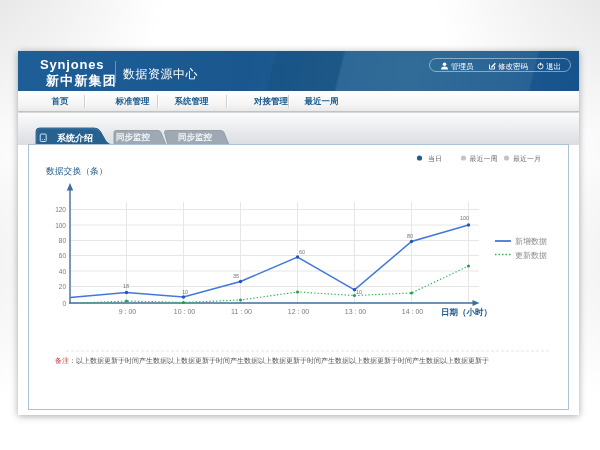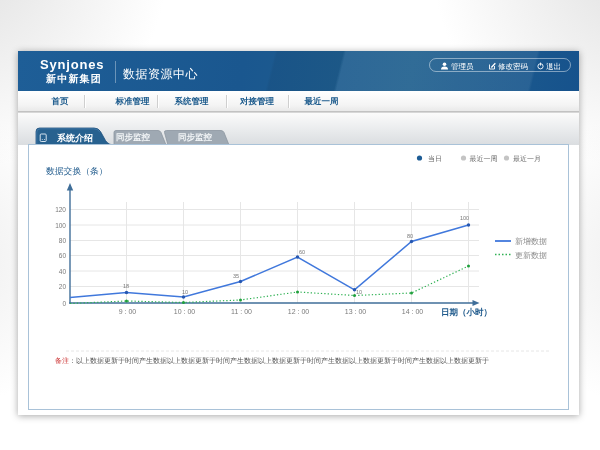--- a/index.html
+++ b/index.html
@@ -10,21 +10,21 @@
   radial-gradient(circle 200px at -60px 260px, #ededed, rgba(237,237,237,0) 75%),
   radial-gradient(circle 200px at 660px 260px, #ededed, rgba(237,237,237,0) 75%),
   #ffffff; position:relative; }
 .window { position:absolute; left:18px; top:51px; width:561px; height:364px; background:#fff; box-shadow:0 1px 7px rgba(0,0,0,0.35); }
 .header { position:absolute; left:0; top:0; width:561px; height:40px;
   background:
     linear-gradient(104deg, rgba(255,255,255,0) 57%, rgba(255,255,255,0.07) 57.5%, rgba(255,255,255,0.07) 91%, rgba(255,255,255,0) 91.5%),
     linear-gradient(104deg, rgba(0,0,0,0) 45%, rgba(0,0,0,0.06) 45.5%, rgba(0,0,0,0.06) 57%, rgba(0,0,0,0) 57.5%),
     linear-gradient(100deg, #1e5e97 0%, #1a578f 40%, #21618f 70%, #16528c 100%); }
 .logo1 { position:absolute; left:22px; top:6px; color:#fff; font-size:13px; font-weight:bold; letter-spacing:0.8px; }
-.logo2 { position:absolute; left:28px; top:20.5px; color:#fff; font-size:10px; font-weight:bold; letter-spacing:1.2px; }
+.logo2 { position:absolute; left:28px; top:20.5px; color:#fff; font-size:13px; font-weight:bold; letter-spacing:1.2px; }
 .hsep { position:absolute; left:97px; top:10px; width:1px; height:22px; background:rgba(255,255,255,0.35); }
 .htitle { position:absolute; left:105px; top:15px; color:#fff; font-size:12px; letter-spacing:0.5px; }
 .pill { position:absolute; left:411px; top:7px; width:142px; height:14px; border:1px solid rgba(255,255,255,0.45); border-radius:8px; color:#fff; font-size:8px; line-height:12px; }
 .nav { position:absolute; left:0; top:40px; width:561px; height:21px; background:linear-gradient(#ffffff,#f4f4f4 70%,#e9e9e9); border-bottom:1px solid #c2c2c2; }
 .nav .item { position:absolute; top:0; height:21px; line-height:21px; text-align:center; color:#1b5a8c; font-size:8.5px; font-weight:bold; }
 .nav .sep { position:absolute; top:4px; width:1px; height:13px; background:#cfcfcf; box-shadow:1px 0 0 #ffffff; }
 .tabstrip { position:absolute; left:0; top:61px; width:561px; height:33px; background:linear-gradient(#fbfbfb, #e7e9eb 60%, #dadde0); border-top:1px solid #d7d7d7; }
 .panel { position:absolute; left:10px; top:93px; width:541px; height:266px; background:#fff; border:1px solid #a9c2d8;padding-left:24px; }
 svg text { font-family:"Liberation Sans", sans-serif; }
 </style>
@@ -56,21 +56,21 @@
       </svg>
     </div>
   </div>
   <div class="nav">
     <div class="item" style="left:18px; width:48px;">首页</div>
     <div class="sep" style="left:66px;"></div>
     <div class="item" style="left:66px; width:73px;margin-left:12px;">标准管理</div>
     <div class="sep" style="left:139px;"></div>
     <div class="item" style="left:139px; width:69px;">系统管理</div>
     <div class="sep" style="left:208px;"></div>
-    <div class="item" style="left:208px; width:62px;">对接管理</div>
+    <div class="item" style="left:208px; width:62px;text-align:right;">对接管理</div>
     <div class="sep" style="left:270px;"></div>
     <div class="item" style="left:270px; width:67px;">最近一周</div>
   </div>
   <div class="tabstrip">
     <svg width="561" height="33" style="position:absolute;left:0;top:0;">
 
       <path d="M 150,32 L 146.5,19.5 Q 146,17.5 148.5,17.5 L 203,17.5 Q 205,17.5 206,19.5 L 211,32 Z" fill="#9fa9b3" stroke="#8b96a0" stroke-width="0.8"></path>
       <text x="177" y="27" font-size="8.5" fill="#f2f5f7" text-anchor="middle" font-weight="bold">同步监控</text>
 
       <path d="M 96,32 L 96,19.5 Q 96,17.5 98,17.5 L 140,17.5 Q 142,17.5 143,19.5 L 148,32 Z" fill="#9fa9b3" stroke="#8b96a0" stroke-width="0.8"></path>

